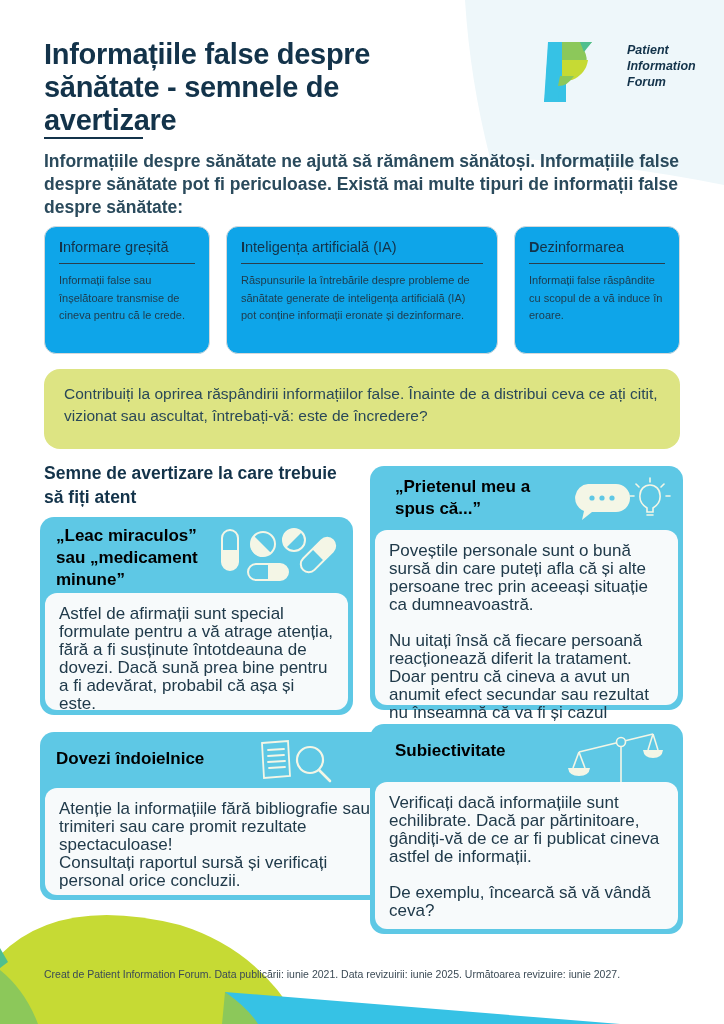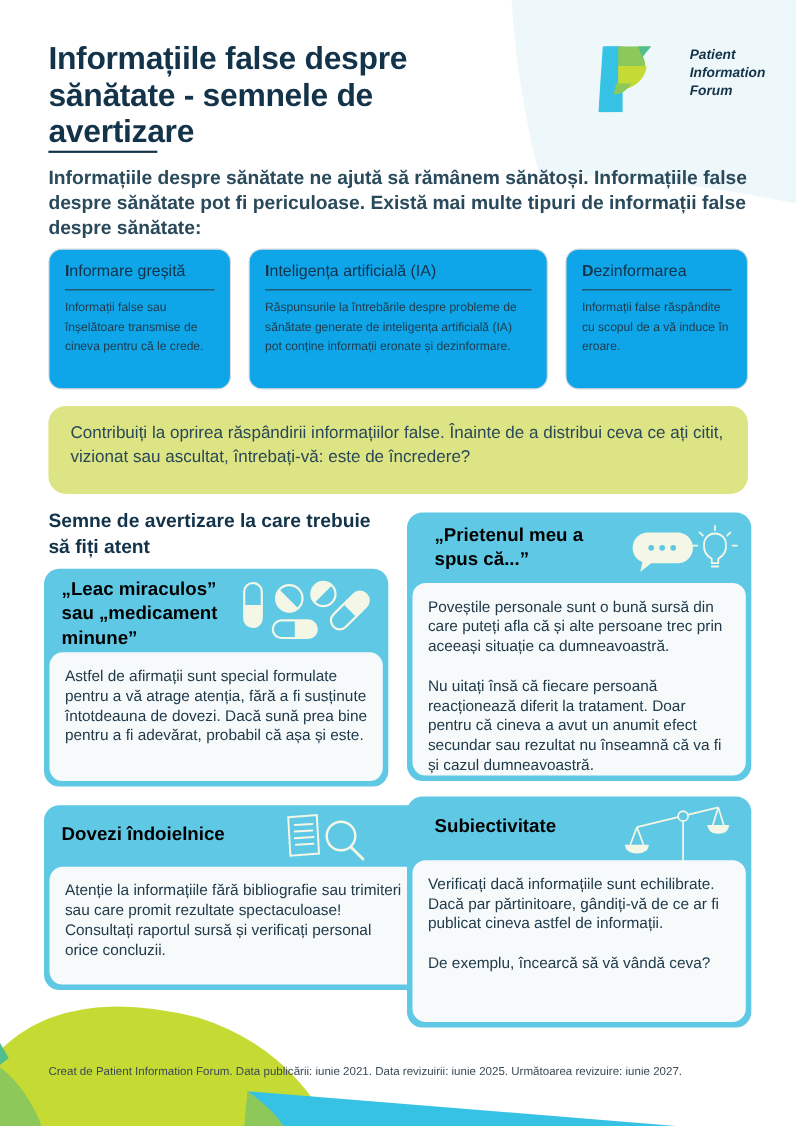--- a/index.html
+++ b/index.html
@@ -24,21 +24,21 @@
   .def-card p{margin:8px 0 0 0;font-size:11px;line-height:17.5px;color:#1f3a4b;}
 
   .banner{position:absolute;left:44px;top:369px;width:636px;height:80px;border-radius:16px;background:#dde483;box-sizing:border-box;padding:14px 20px;}
   .banner p{margin:0;font-size:15.5px;line-height:22px;color:#2a4858;}
 
   .sub-title{position:absolute;left:44px;top:461px;width:300px;font-weight:bold;font-size:17.5px;line-height:24px;color:#13334a;margin:0;}
 
   .warn-card{position:absolute;background:#5ec8e5;border-radius:14px;box-sizing:border-box;}
   .warn-card h4{position:absolute;margin:0;font-weight:bold;font-size:17px;line-height:22px;color:#000000;}
   .warn-body{position:absolute;left:5px;right:5px;bottom:5px;background:#f7fafb;border-radius:12px;box-sizing:border-box;padding:12px 14px;}
-  .warn-body p{margin:0;font-size:14px;line-height:18px;color:#203a4a;}
+  .warn-body p{margin:0;font-size:17px;line-height:18px;color:#203a4a;}
   .warn-body p + p{margin-top:18px;}
   .icon-svg{position:absolute;}
 
   .footer{position:absolute;left:44px;top:968px;font-size:10.5px;color:#3b4a55;white-space:nowrap;margin:0;}
 </style>
 </head>
 <body>
 
 <svg class="bg-corner" viewBox="0 0 724 1024" width="724" height="1024">
   <path d="M465 0 L724 0 L724 185 Q600 160 490 158 Q470 80 465 0 Z" fill="#eef7fa"></path>

